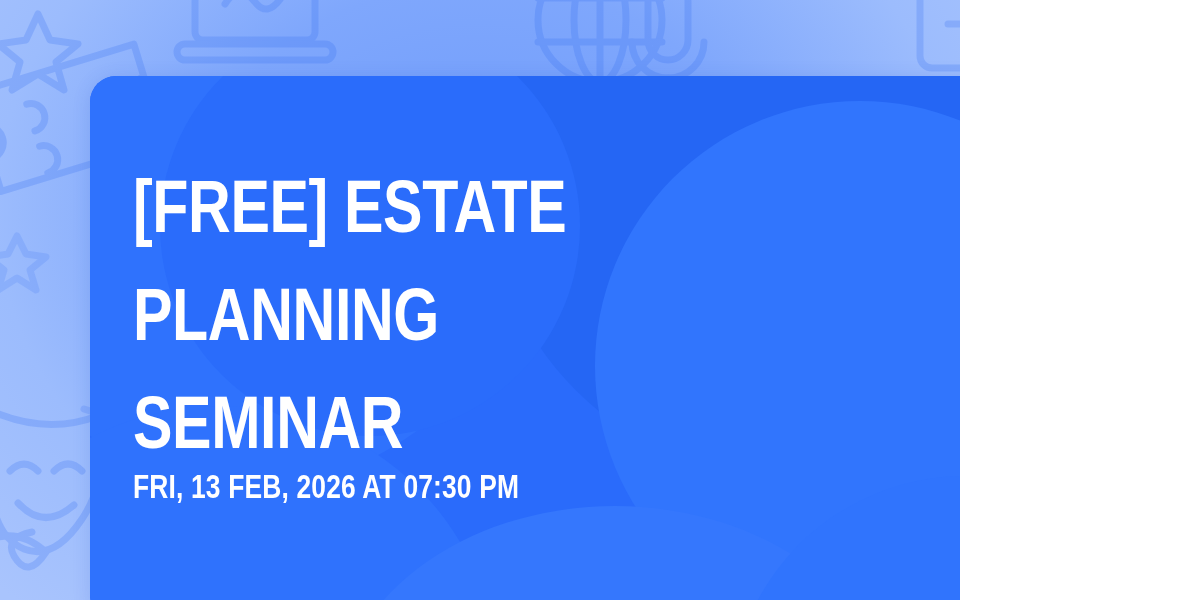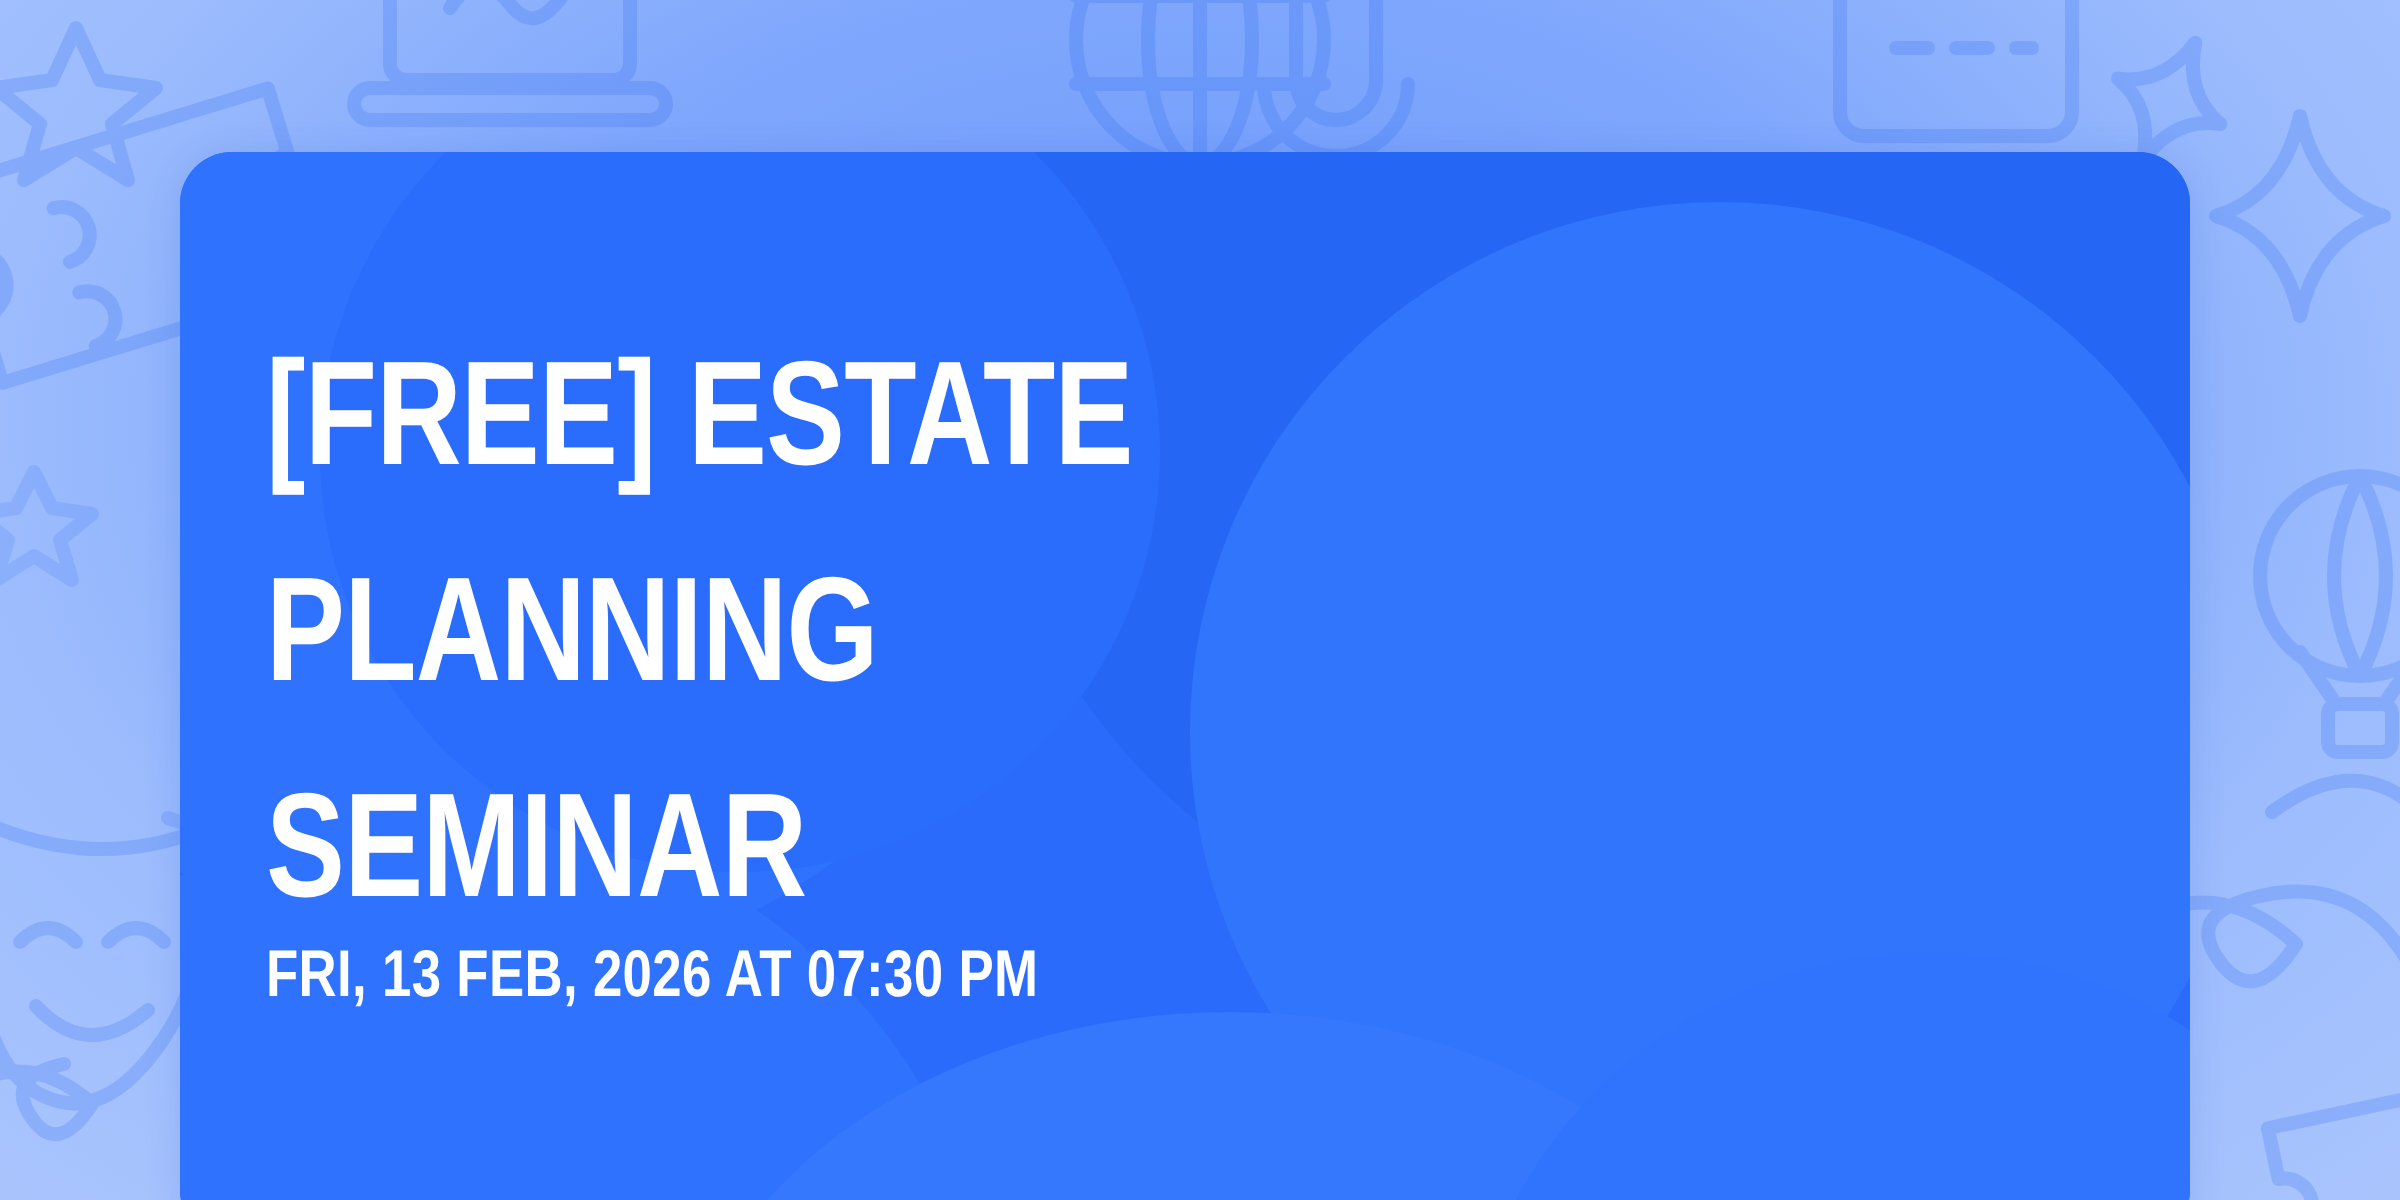--- a/index.html
+++ b/index.html
@@ -2,21 +2,21 @@
 <html><head>
 <meta charset="utf-8">
 <style>
   html, body {
     margin: 0;
     padding: 0;
     background: #ffffff;
   }
   #stage {
     position: relative;
-    width: 1200px;
+    width: 960px;
     height: 600px;
     overflow: hidden;
     font-family: "Liberation Sans", sans-serif;
   }
 
   
   .page-bg {
     position: absolute;
     inset: 0;
     background:

